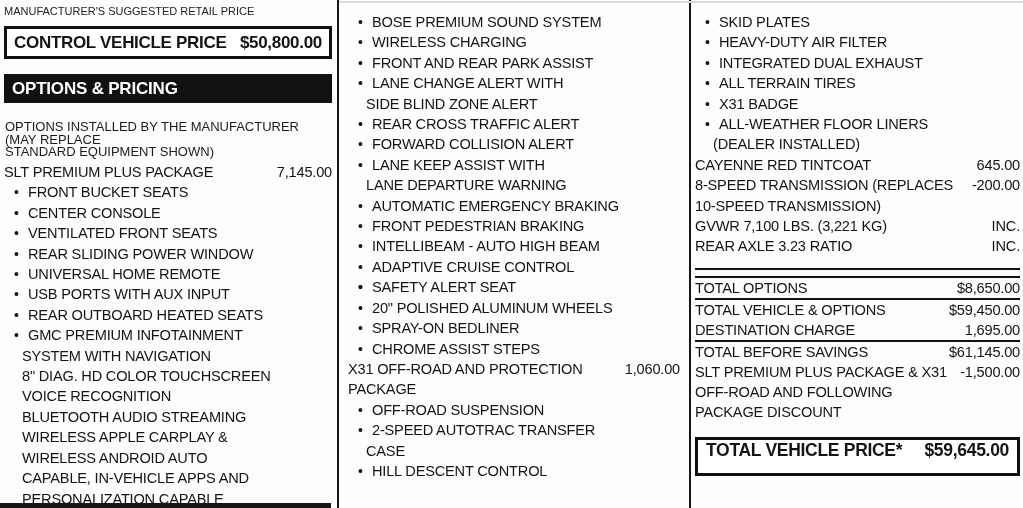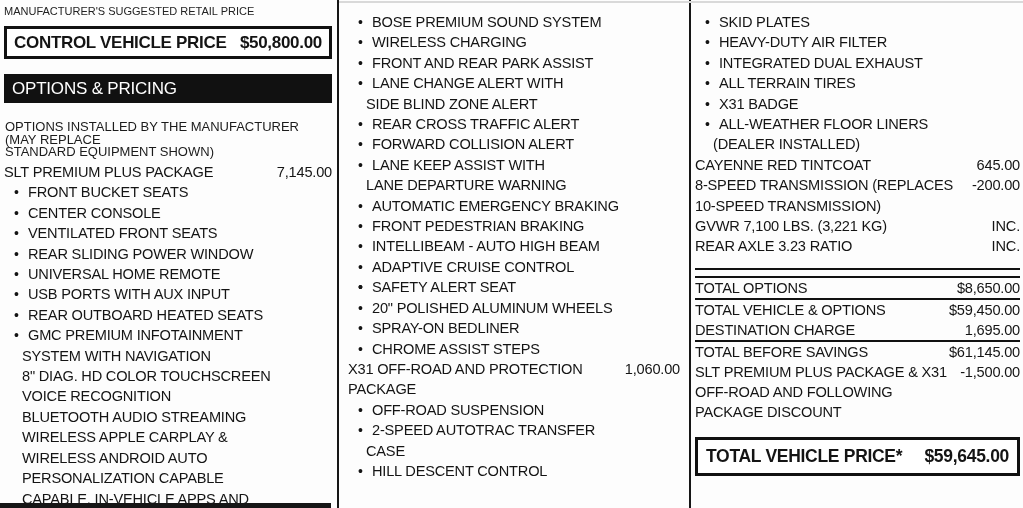--- a/index.html
+++ b/index.html
@@ -22,42 +22,42 @@
   .msrp{position:absolute;top:5px;left:0;right:1px;text-align:left;font-size:11px;color:#222;letter-spacing:0;}
   .svp-box{
     position:absolute;top:26px;left:0;right:0;height:33px;box-sizing:border-box;
     border:3px solid #111;background:#fff;
     display:flex;align-items:center;justify-content:space-between;padding:0 7px;
   }
   .svp-box .lbl,.svp-box .val{font-weight:bold;font-size:17px;letter-spacing:-0.3px;}
   .section-bar{
     position:absolute;top:74px;left:0;right:0;height:29px;background:#111;color:#fff;
     display:flex;align-items:center;padding-left:8px;box-sizing:border-box;
-    font-weight:normal;font-size:17px;letter-spacing:-0.2px;
+    font-weight:bold;font-size:17px;letter-spacing:-0.2px;
   }
   .note{position:absolute;top:121px;left:1px;right:0;font-size:13px;line-height:12.5px;color:#1b1b1b;letter-spacing:0;}
 
   .list{position:absolute;left:0;right:0;}
   .list-left{top:162px;}
   .list-top{top:12px;}
   .row{position:relative;line-height:20.4px;font-size:14.6px;padding-left:0;white-space:nowrap;}
   .row.b{padding-left:24px;}
   .row.cont{padding-left:18px;}
   .row .dot{position:absolute;left:10px;top:0;font-size:14px;}
   .row .price{position:absolute;right:0;top:0;}
 
   .totals{position:absolute;left:0;right:0;top:268px;}
   .totals .row{line-height:20px;}
   .rule{height:0;border-top:2px solid #111;}
   .rule.double{height:6px;border-bottom:2px solid #111;}
 
   .total-box{
     position:absolute;left:0;right:0;top:437px;height:39px;box-sizing:border-box;
     border:3px solid #111;background:#fff;
-    display:flex;align-items:center;justify-content:space-between;padding:0 8px;
+    display:flex;justify-content:space-between;padding:0 8px;
   }
   .total-box .lbl,.total-box .val{font-weight:bold;font-size:17.5px;letter-spacing:-0.3px;}
 </style>
 </head>
 <body>
 
 <div>
 
   <div class="col col-left">
     <div class="msrp">MANUFACTURER'S SUGGESTED RETAIL PRICE</div>
@@ -85,22 +85,22 @@
         <div class="row b"><span class="dot">•</span><span class="txt">UNIVERSAL HOME REMOTE</span></div>
         <div class="row b"><span class="dot">•</span><span class="txt">USB PORTS WITH AUX INPUT</span></div>
         <div class="row b"><span class="dot">•</span><span class="txt">REAR OUTBOARD HEATED SEATS</span></div>
         <div class="row b"><span class="dot">•</span><span class="txt">GMC PREMIUM INFOTAINMENT</span></div>
         <div class="row cont"><span class="txt">SYSTEM WITH NAVIGATION</span></div>
         <div class="row cont"><span class="txt">8" DIAG. HD COLOR TOUCHSCREEN</span></div>
         <div class="row cont"><span class="txt">VOICE RECOGNITION</span></div>
         <div class="row cont"><span class="txt">BLUETOOTH AUDIO STREAMING</span></div>
         <div class="row cont"><span class="txt">WIRELESS APPLE CARPLAY &amp;</span></div>
         <div class="row cont"><span class="txt">WIRELESS ANDROID AUTO</span></div>
+        <div class="row cont"><span class="txt">CAPABLE, IN-VEHICLE APPS AND</span></div>
         <div class="row cont"><span class="txt">PERSONALIZATION CAPABLE</span></div>
-        <div class="row cont"><span class="txt">CAPABLE, IN-VEHICLE APPS AND</span></div>
       </div>
   </div>
 
   <div class="vdivider vd1"></div>
 
   <div class="col col-mid">
     <div class="list list-top">
         <div class="row b"><span class="dot">•</span><span class="txt">BOSE PREMIUM SOUND SYSTEM</span></div>
         <div class="row b"><span class="dot">•</span><span class="txt">WIRELESS CHARGING</span></div>
         <div class="row b"><span class="dot">•</span><span class="txt">FRONT AND REAR PARK ASSIST</span></div>

